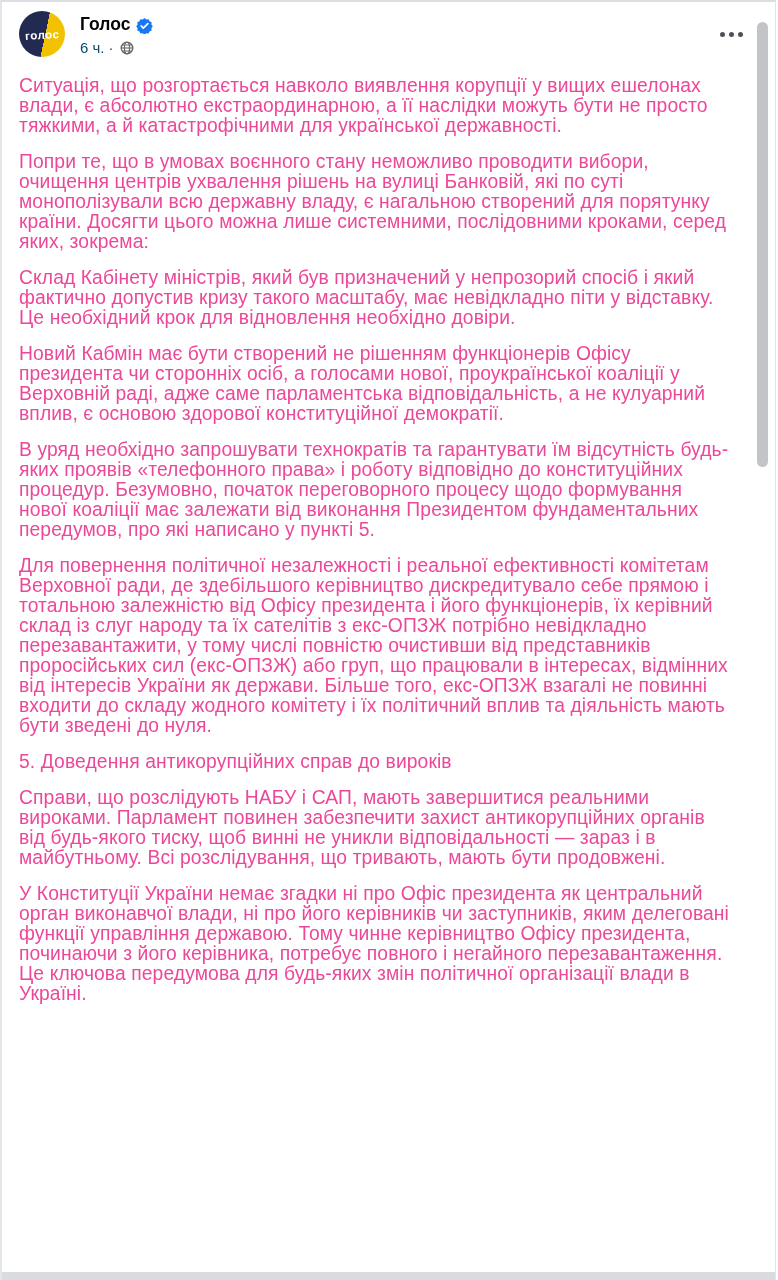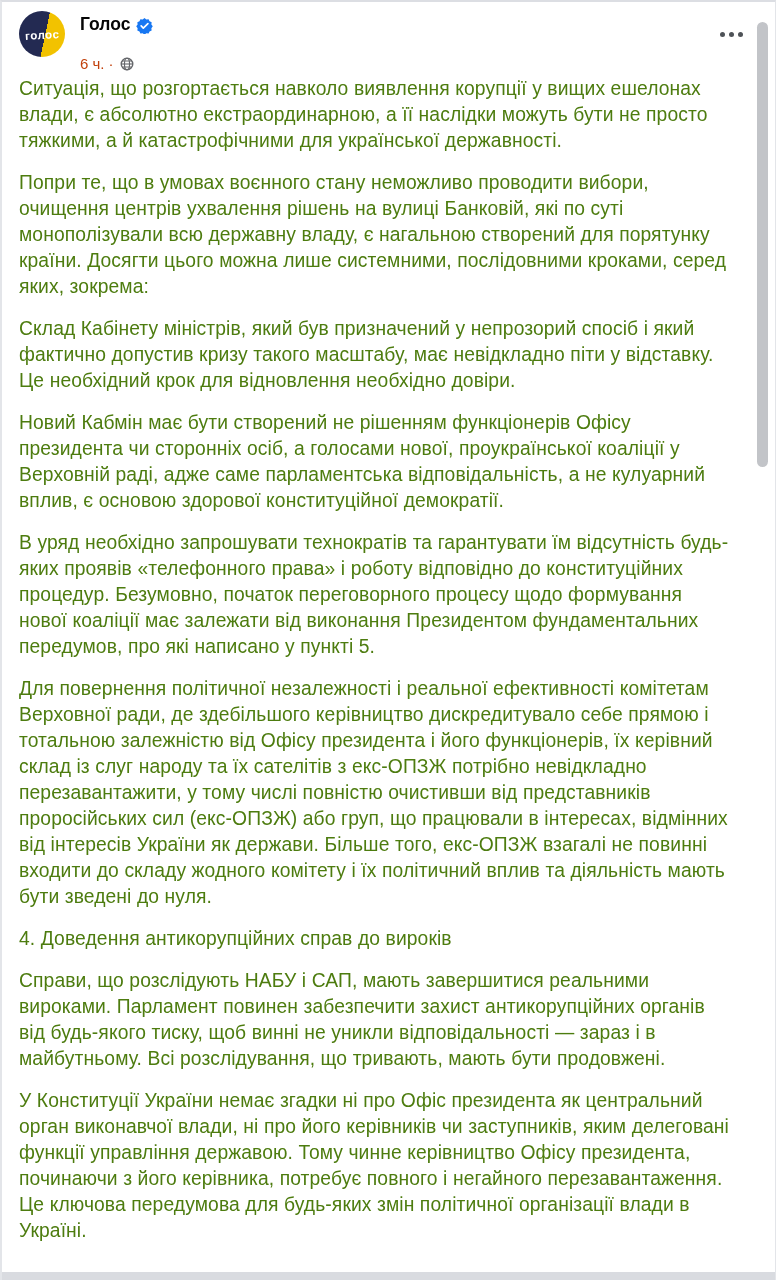--- a/index.html
+++ b/index.html
@@ -55,22 +55,22 @@
     font-weight: 700;
     color: #050505;
     text-decoration: none;
     cursor: pointer;
   }
   .verified-badge { display: inline-flex; margin-top: 2px; }
   .meta-row {
     display: flex;
     align-items: center;
     gap: 4px;
-    margin-top: 20px;
-    color: #c2410c;
+    margin-top: 4px;
+    color: #0c4a6e;
     font-size: 15px;
     cursor: pointer;
   }
   .globe-icon { display: inline-flex; margin-left: 2px; margin-top: 1px; }
   .more-button {
     position: absolute;
     top: 24px;
     right: 30px;
     display: flex;
     gap: 4px;
@@ -85,22 +85,22 @@
     border-radius: 50%;
     background: #4e5257;
   }
   
   .post-body {
     padding: 6px 30px 0 17px;
   }
   .post-text {
     margin: 0 16px 16px 0;
     font-size: 19.3px;
-    line-height: 26px;
-    color: #4d7c0f;
+    line-height: 20px;
+    color: #ec4899;
     letter-spacing: 0.1px;
   }
   
   .scrollbar-thumb {
     position: absolute;
     top: 20px;
     right: 7px;
     width: 11px;
     height: 445px;
     border-radius: 7px;
@@ -157,21 +157,21 @@
     </button>
   </div>
 
   <div class="post-body">
       <p class="post-text">Ситуація, що розгортається навколо виявлення корупції у вищих ешелонах влади, є абсолютно екстраординарною, а її наслідки можуть бути не просто тяжкими, а й катастрофічними для української державності.</p>
       <p class="post-text">Попри те, що в умовах воєнного стану неможливо проводити вибори, очищення центрів ухвалення рішень на вулиці Банковій, які по суті монополізували всю державну владу, є нагальною створений для порятунку країни.  Досягти цього можна лише системними, послідовними кроками, серед яких, зокрема:</p>
       <p class="post-text">Склад Кабінету міністрів, який був призначений у непрозорий спосіб і який фактично допустив кризу такого масштабу, має невідкладно піти у відставку. Це необхідний крок для відновлення необхідно довіри.</p>
       <p class="post-text">Новий Кабмін має бути створений не рішенням функціонерів Офісу президента чи сторонніх осіб, а голосами нової, проукраїнської коаліції у Верховній раді, адже саме парламентська відповідальність, а не кулуарний вплив, є основою здорової конституційної демократії.</p>
       <p class="post-text">В уряд необхідно запрошувати технократів та гарантувати їм відсутність будь-яких проявів «телефонного права» і роботу відповідно до конституційних процедур. Безумовно, початок переговорного процесу щодо формування нової коаліції має залежати від виконання Президентом фундаментальних передумов, про які написано у пункті 5.</p>
       <p class="post-text">Для повернення політичної незалежності і реальної ефективності комітетам Верховної ради, де здебільшого керівництво дискредитувало себе прямою і тотальною залежністю від Офісу президента і його функціонерів, їх керівний склад із слуг народу та їх сателітів з екс-ОПЗЖ потрібно невідкладно перезавантажити, у тому числі повністю очистивши від представників проросійських сил (екс-ОПЗЖ) або груп, що працювали в інтересах, відмінних від інтересів України як держави. Більше того, екс-ОПЗЖ взагалі не повинні входити до складу жодного комітету і їх політичний вплив та діяльність мають бути зведені до нуля.</p>
-      <p class="post-text">4. Доведення антикорупційних справ до вироків</p>
+      <p class="post-text">5. Доведення антикорупційних справ до вироків</p>
       <p class="post-text">Справи, що розслідують НАБУ і САП, мають завершитися реальними вироками. Парламент повинен забезпечити захист антикорупційних органів від будь-якого тиску, щоб винні не уникли відповідальності — зараз і в майбутньому. Всі розслідування, що тривають, мають бути продовжені.</p>
       <p class="post-text">У Конституції України немає згадки ні про Офіс президента як центральний орган виконавчої влади, ні про його керівників чи заступників, яким делеговані функції управління державою. Тому чинне керівництво Офісу президента, починаючи з його керівника, потребує повного і негайного перезавантаження. Це ключова передумова для будь-яких змін політичної організації влади в Україні.</p>
     </div>
 
   <div class="scrollbar-thumb"></div>
   <div class="bottom-strip"></div>
 
 </div>
 
 </body></html>

